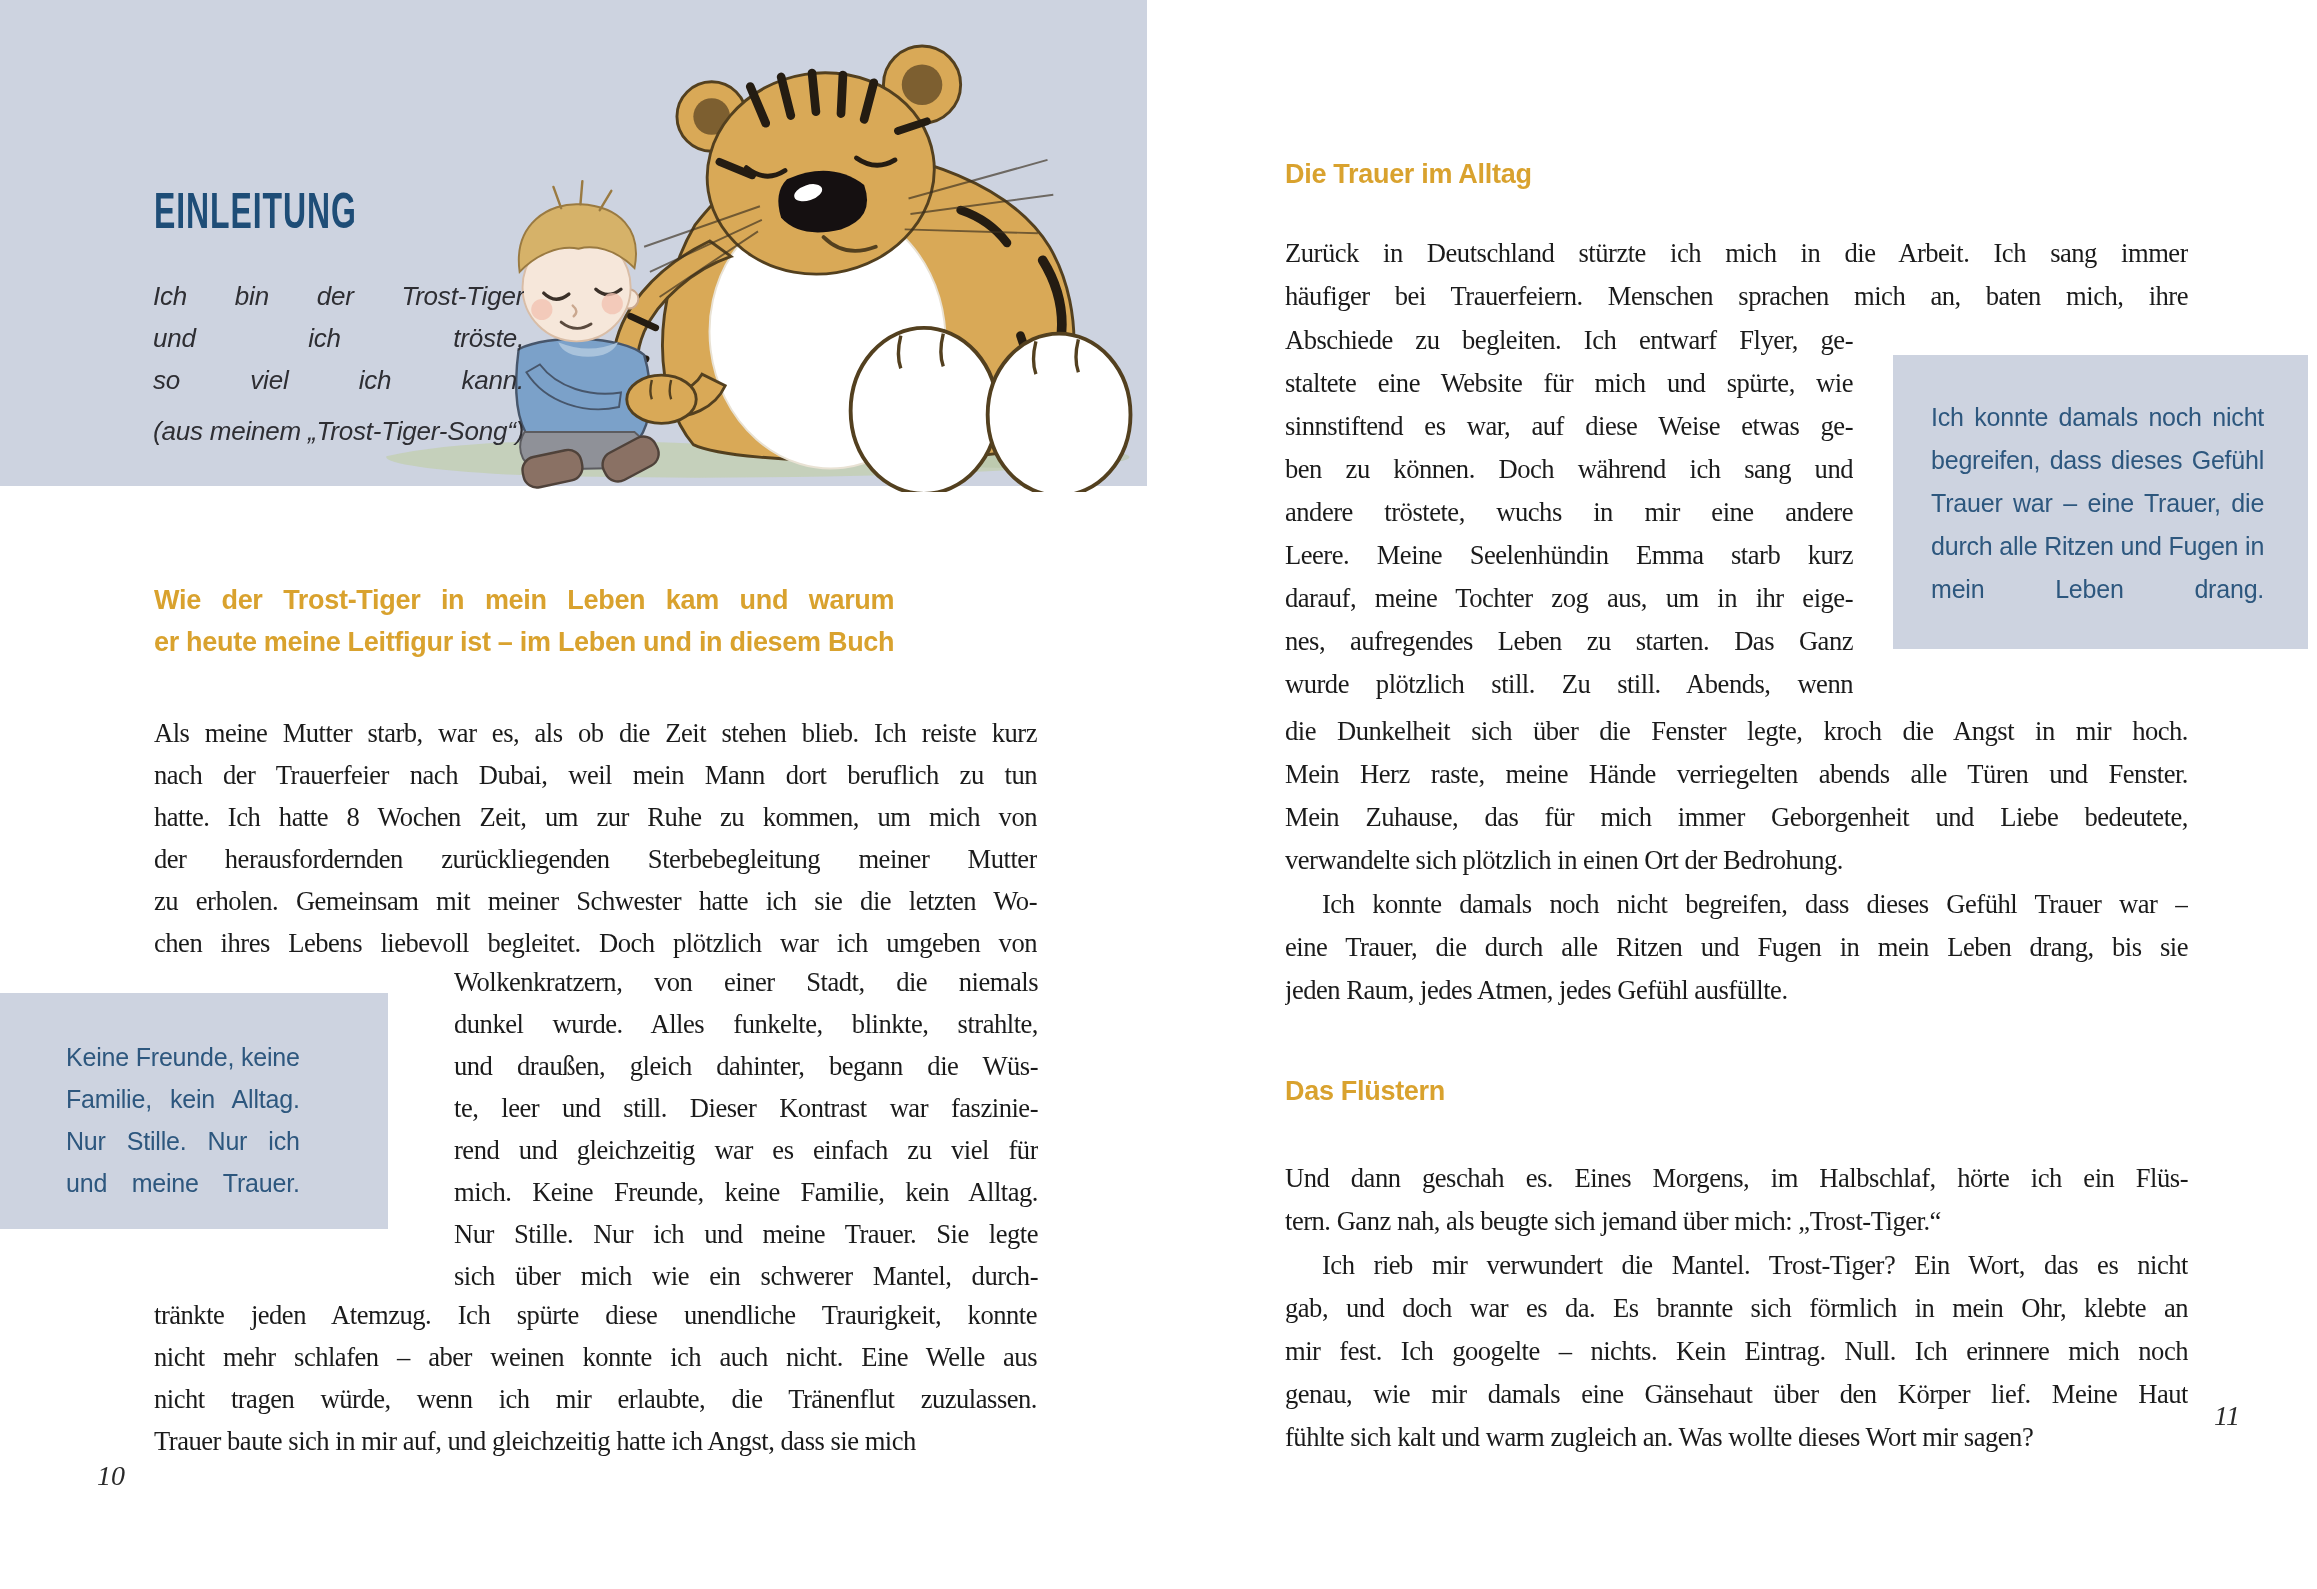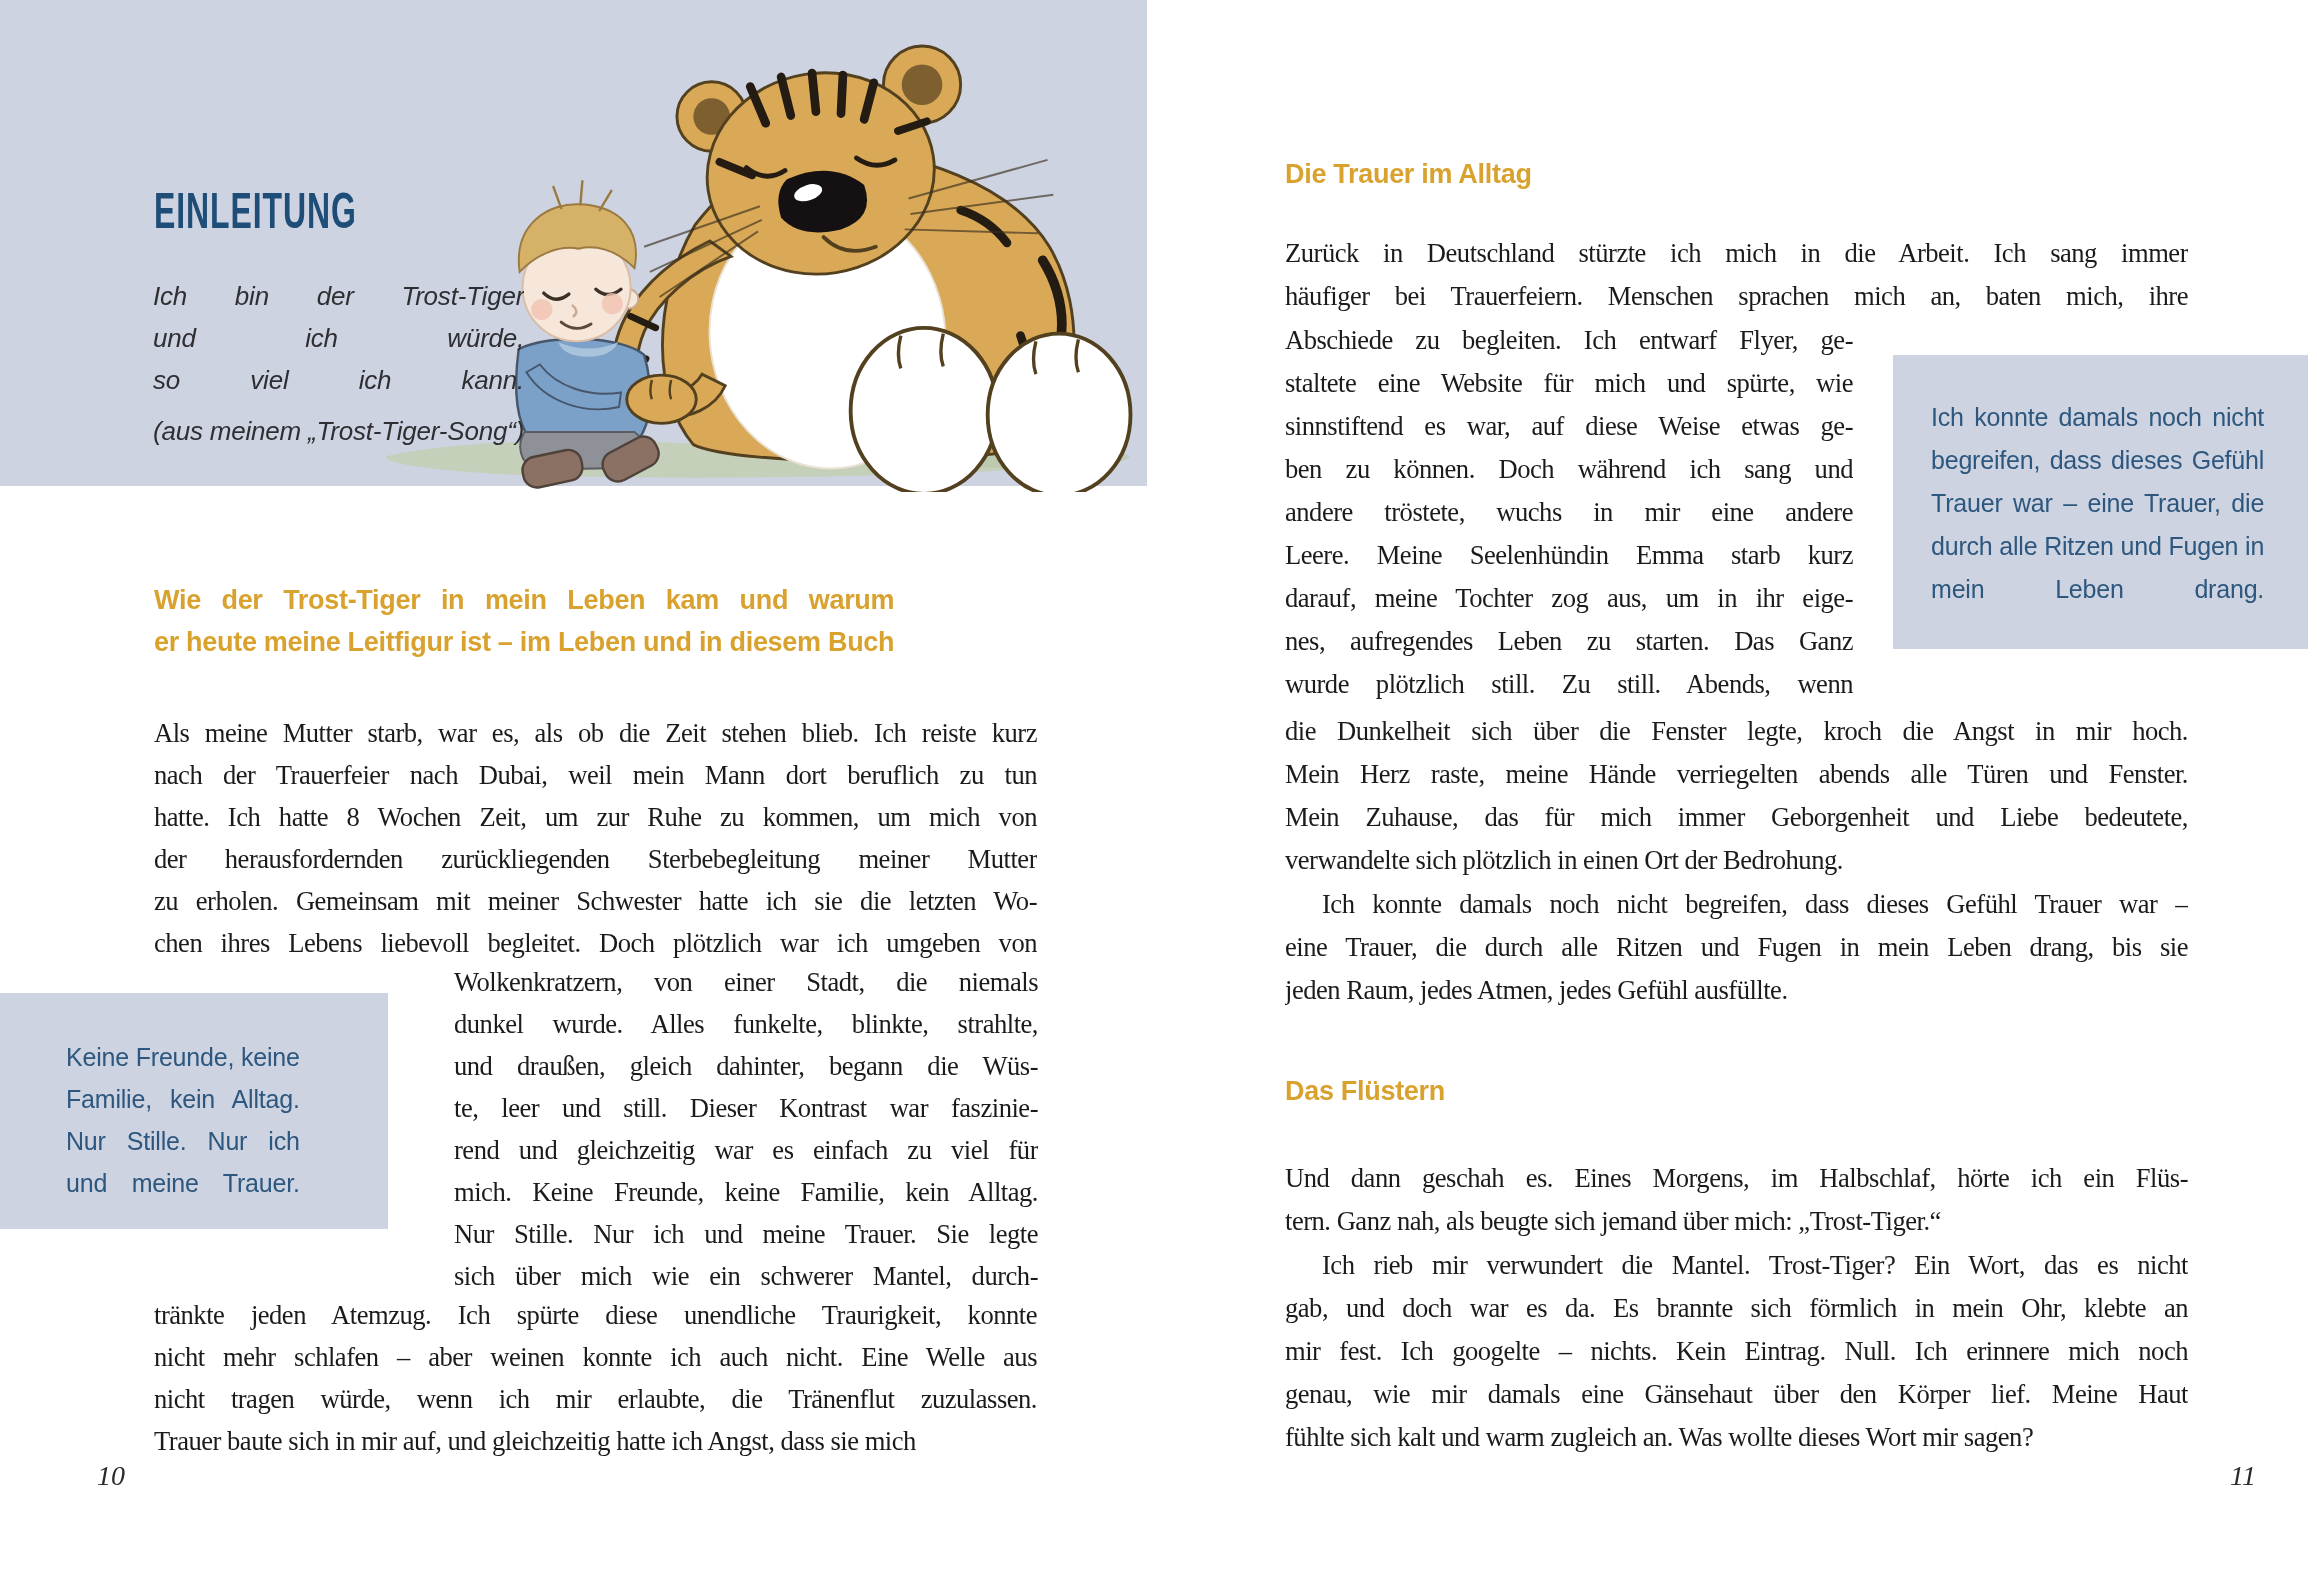--- a/index.html
+++ b/index.html
@@ -137,21 +137,21 @@
       <g stroke="#3a2f1f" stroke-width="2" opacity="0.65">
         <path d="M556 188 L 700 148 M558 204 L 706 184 M552 220 L 690 224"></path>
         <path d="M402 196 L 282 238 M404 210 L 288 264 M400 222 L 298 290"></path>
       </g>
     </svg>
 
     <div class="abs chapter-title" style="left:154px;top:182px;">EINLEITUNG</div>
 
     <div class="abs motto" style="left:153px;top:275px;">
         <div class="tline">Ich bin der Trost-Tiger</div>
-        <div class="tline">und ich würde,</div>
+        <div class="tline">und ich tröste,</div>
         <div class="tline">so viel ich kann.</div>
         <div class="tline">(aus meinem „Trost-Tiger-Song“)</div>
       </div>
 
     <div class="abs sec-head" style="left:154px;top:579px;">
         <div class="tline">Wie der Trost-Tiger in mein Leben kam und warum</div>
         <div class="tline">er heute meine Leitfigur ist – im Leben und in diesem Buch</div>
       </div>
 
     <div class="abs block" style="left:154px;top:712px;width:883px;">
@@ -237,17 +237,17 @@
         <div class="tline">tern. Ganz nah, als beugte sich jemand über mich: „Trost-Tiger.“</div>
       </div>
     <div class="abs block endpara indent1" style="left:126px;top:1244px;width:903px;">
         <div class="tline">Ich rieb mir verwundert die Mantel. Trost-Tiger? Ein Wort, das es nicht</div>
         <div class="tline">gab, und doch war es da. Es brannte sich förmlich in mein Ohr, klebte an</div>
         <div class="tline">mir fest. Ich googelte – nichts. Kein Eintrag. Null. Ich erinnere mich noch</div>
         <div class="tline">genau, wie mir damals eine Gänsehaut über den Körper lief. Meine Haut</div>
         <div class="tline">fühlte sich kalt und warm zugleich an. Was wollte dieses Wort mir sagen?</div>
       </div>
 
-    <div class="abs pagenum" style="left:1055px;top:1460px;margin-left:16px;">11</div>
+    <div class="abs pagenum" style="left:1055px;top:1400px;">11</div>
   </div>
 
 </div>
 
 
 </body></html>

